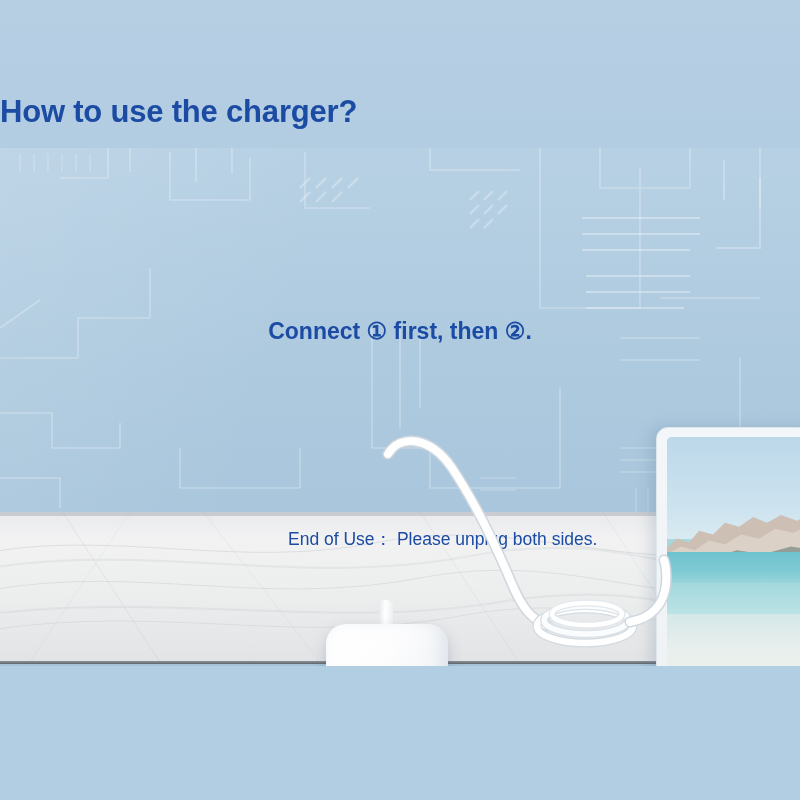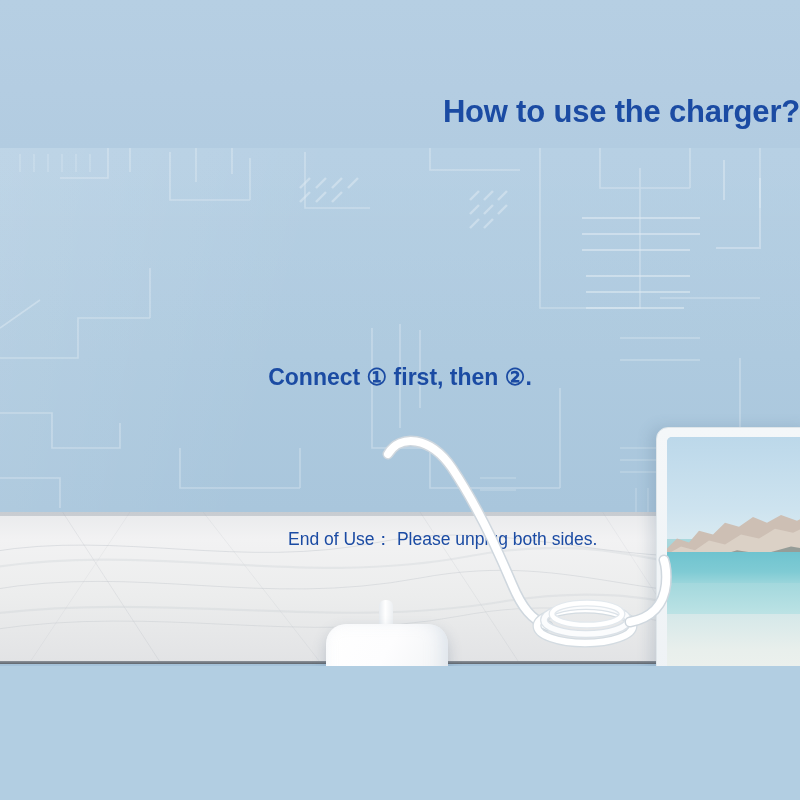--- a/index.html
+++ b/index.html
@@ -15,21 +15,21 @@
     background: #b3cee2;
   }
 
   
   .top-band {
     position: absolute; left: 0; top: 0; width: 800px; height: 148px;
     background: linear-gradient(180deg,#b6cfe3 0%, #b4cde2 60%, #b2cce1 100%);
   }
   .title {
     position: absolute; left: 0; top: 94px; width: 800px;
-    text-align: right;
+    text-align: left;
     font-size: 31px; font-weight: 700; letter-spacing: -0.2px;
     color: #1b4ba3;
     font-family: "Liberation Sans", sans-serif;
   }
 
   
   .scene {
     position: absolute; left: 0; top: 148px; width: 800px; height: 518px;
     overflow: hidden;
     background: linear-gradient(180deg,#b2cde2 0%, #aecadf 40%, #a9c6dc 70%, #a5c2d9 100%);
@@ -65,21 +65,20 @@
   .bottom-band {
     position:absolute; left:0; top:666px; width:800px; height:134px;
     background:#b2cee2;
   }
 
   
   .subtitle {
     position: absolute; left: 0; top: 170px; width: 800px;
     text-align: center; font-size: 23px; font-weight: 700;
     color: #1b4ba3;
-    margin-top: 46px;
   }
 
   
   .status-group { position: absolute; left: 44px; top: 345px; width: 290px; height: 125px; }
   .circle-icon {
     position: absolute; top: 0; width: 88px; height: 88px; border-radius: 50%;
     background: radial-gradient(circle at 42% 34%, #ffffff 0%, #ffffff 62%, #f3f6f9 100%);
     border: 2px solid #1a4a9e;
     box-shadow: 0 1px 3px rgba(20,50,100,.18);
     overflow: hidden;

